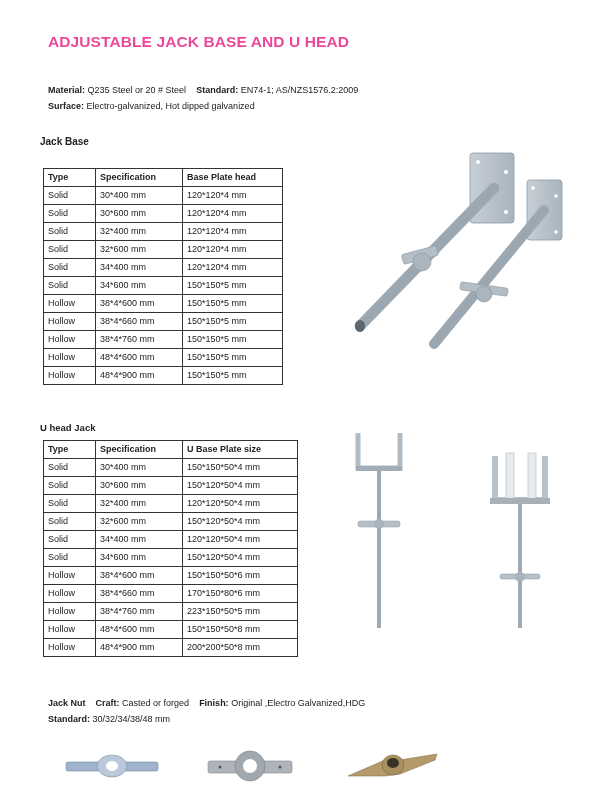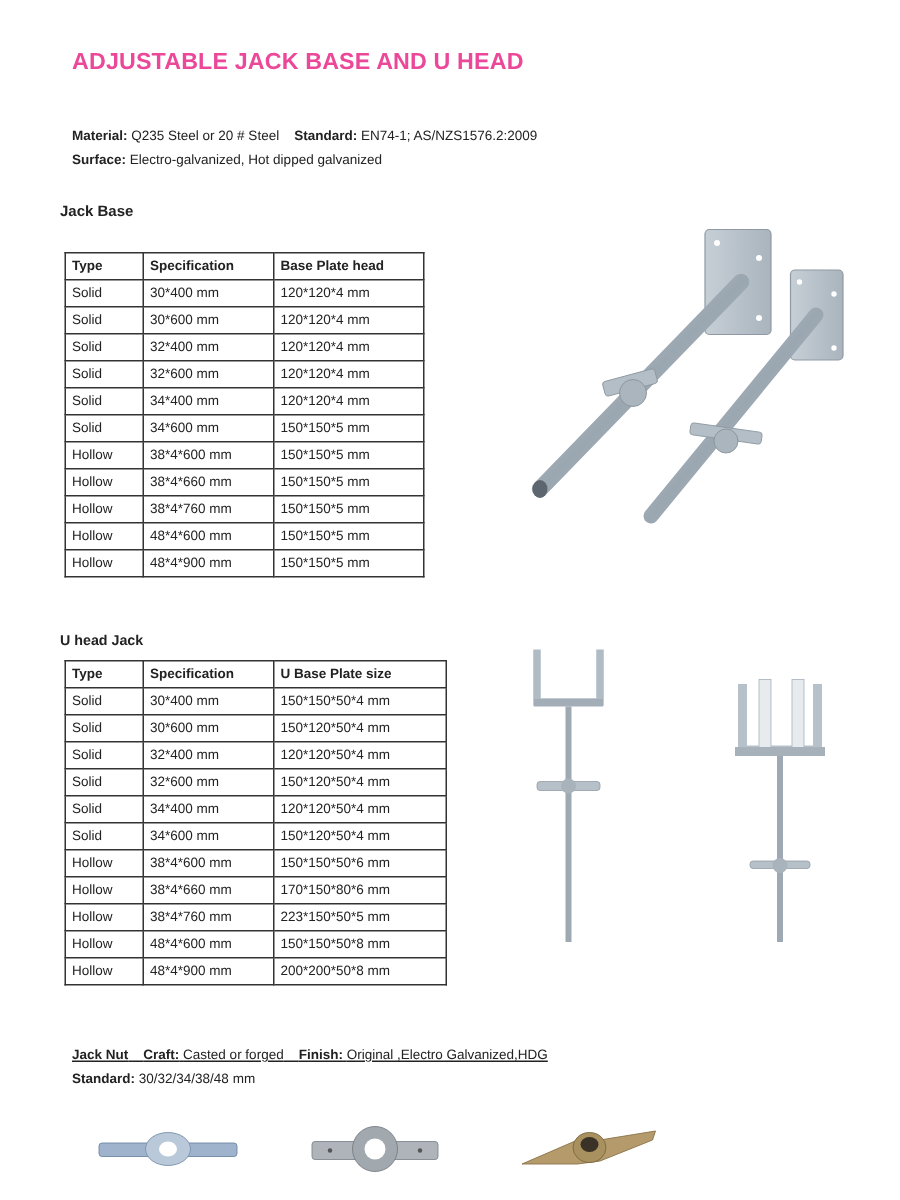--- a/index.html
+++ b/index.html
@@ -215,21 +215,21 @@
 
   <path d="M155 28 L155 72 L205 72 L205 28" fill="none" stroke="#b7c1c9" stroke-width="6"></path>
   <rect x="166" y="25" width="8" height="48" fill="#e7ebee" stroke="#aeb8c0" stroke-width="0.6"></rect>
   <rect x="188" y="25" width="8" height="48" fill="#e7ebee" stroke="#aeb8c0" stroke-width="0.6"></rect>
   <rect x="150" y="70" width="60" height="6" fill="#a6b1ba"></rect>
   <line x1="180" y1="76" x2="180" y2="200" stroke="#9ea9b3" stroke-width="4"></line>
   <rect x="160" y="146" width="40" height="5" rx="2" fill="#b5c0c8" stroke="#8f9aa3" stroke-width="0.5"></rect>
   <circle cx="180" cy="149" r="5" fill="#a8b3bc"></circle>
 </svg>
 
-<div class="abs meta" style="top:698px;text-decoration:underline;">
+<div class="abs meta" style="top:698px;">
   <b>Jack Nut</b>
   &nbsp;&nbsp;
   <b>Craft:</b>
   <span>Casted or forged</span>
   &nbsp;&nbsp;
   <b>Finish:</b>
   <span>Original ,Electro Galvanized,HDG</span>
 </div>
 <div class="abs meta" style="top:714px;">
   <b>Standard:</b>

